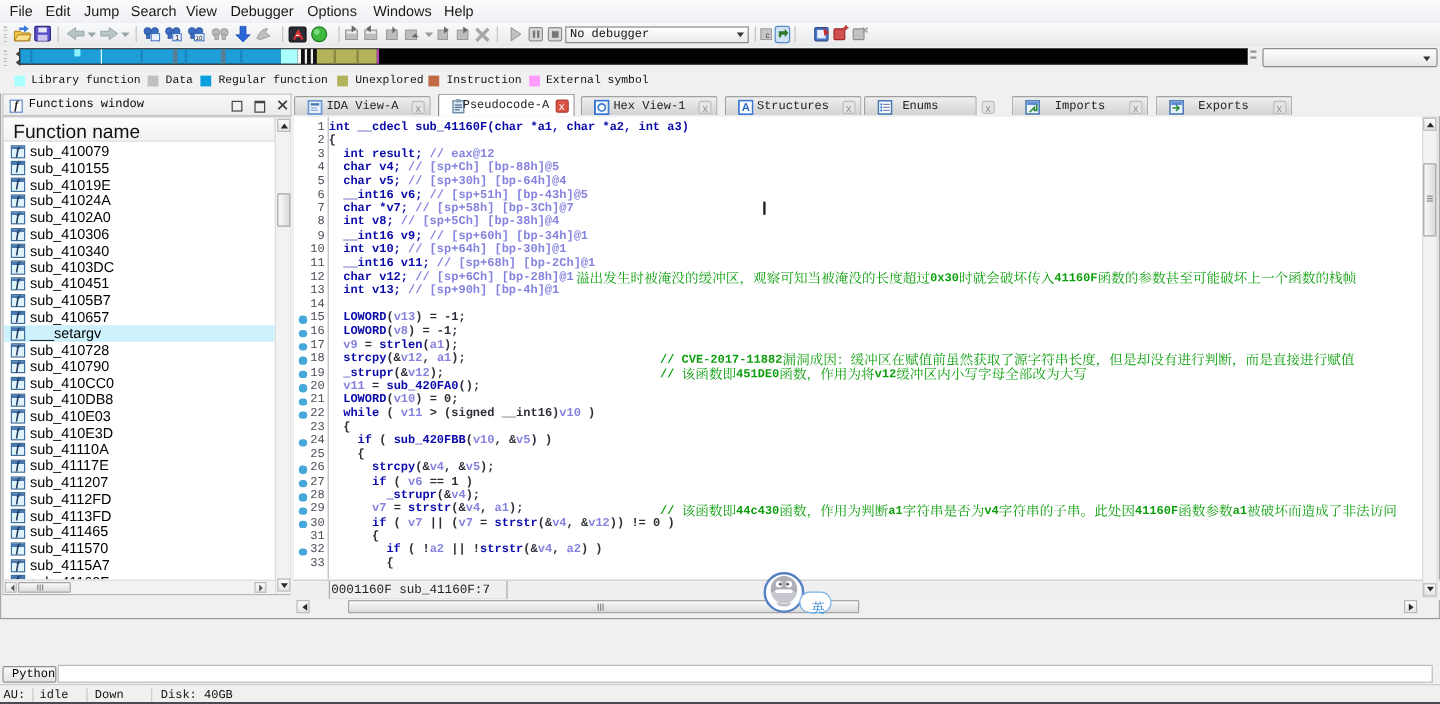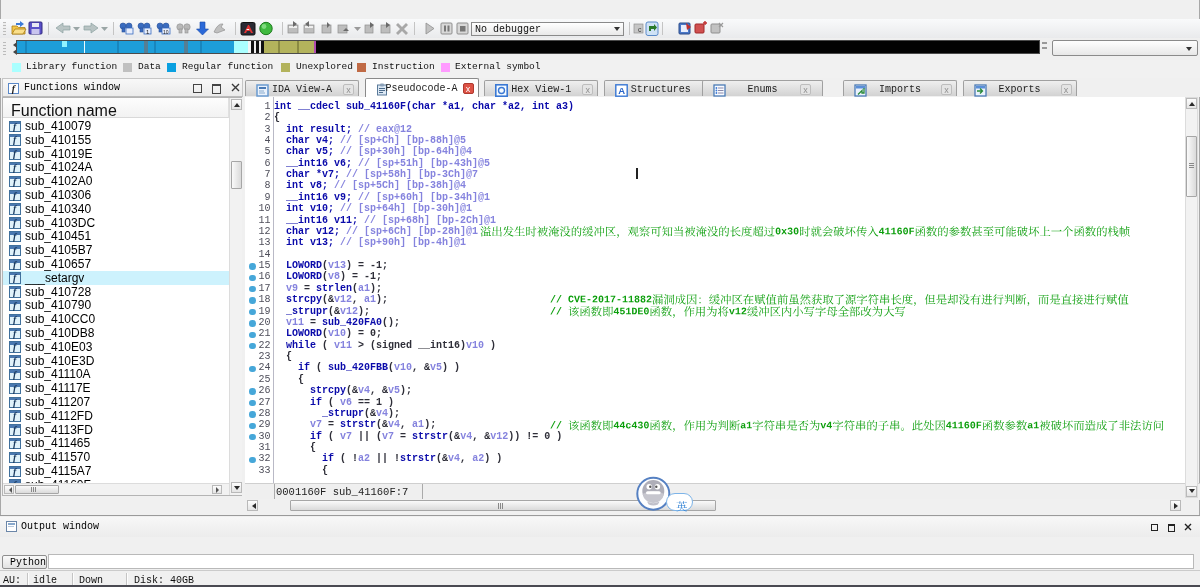--- a/index.html
+++ b/index.html
@@ -70,20 +70,31 @@
 #pybtn{position:absolute;left:2px;top:0.5px;width:45px;height:14px;background:linear-gradient(#fafafa,#e2e2e2);border:1px solid #8f8f8f;border-radius:2px;box-sizing:border-box;
   font-family:"Liberation Mono",monospace;font-size:10px;color:#000;text-align:right;line-height:13px;}
 #pyinput{position:absolute;left:48px;top:0px;width:1146px;height:15px;background:#fff;border:1px solid #b9b9b9;box-sizing:border-box;}
 #statusbar{position:absolute;left:0;top:54px;width:1200px;height:18px;background:#f0f0f0;border-top:1px solid #cbcbcb;
   font-family:"Liberation Mono",monospace;font-size:10px;color:#111;}
 .stsep{position:absolute;top:2px;width:1px;height:13px;background:#c4c4c4;border-right:1px solid #fdfdfd;}
 </style></head>
 <body>
 <div id="app">
 
+<div class="abs" id="menubar">
+<span style="left:8px">File</span>
+      <span style="left:38px">Edit</span>
+      <span style="left:70px">Jump</span>
+<span style="left:109px">Search</span>
+      <span style="left:155px">View</span>
+      <span style="left:192px">Debugger</span>
+<span style="left:256px">Options</span>
+      <span style="left:311px">Windows</span>
+      <span style="left:370px">Help</span>
+</div>
 
 <div class="abs" id="toolbar">
 <div class="handle" style="left:3px"></div>
 <svg width="1200" height="19" viewBox="0 0 1200 19" style="position:absolute;left:0;top:0">
 
 <path d="M12 7 h5 l1.5 1.5 H25 V15 H12 Z" fill="#f3c545" stroke="#a87d1a" stroke-width="0.8"></path>
 <path d="M12 15 l3-5 h11 l-3 5 Z" fill="#fadf8a" stroke="#a87d1a" stroke-width="0.8"></path>
 <path d="M20 2 l4 3 -4 3 v-2 h-4 v-2 h4 Z" fill="#3a7ad8"></path>
 
 <rect x="29" y="3" width="13" height="12" rx="1" fill="#5a50c8" stroke="#322a80"></rect>
@@ -415,21 +426,21 @@
         <span class="cls">x</span>
       </div>
       <div class="tab" style="left:358.79999999999995px;width:114px">
   <span class="ticn"><svg width="13" height="13" viewBox="0 0 13 13">
             <rect x="0.8" y="0.8" width="11.4" height="11.4" fill="#fff" stroke="#3a78d4" stroke-width="1.4"></rect>
             <text x="3.2" y="9.8" font-size="9.5" font-family="Liberation Sans" font-weight="bold" fill="#2a66c8">A</text>
           </svg></span>
   <span class="tt">Structures</span>
         <span class="cls">x</span>
       </div>
-      <div class="tab" style="left:457px;width:121px">
+      <div class="tab" style="left:475px;width:94px">
   <span class="ticn"><svg width="13" height="13" viewBox="0 0 13 13">
             <rect x="1" y="1" width="11" height="11" fill="#f8fbff" stroke="#4a7ab5" stroke-width="1.3"></rect>
             <circle cx="3.4" cy="4" r="0.9" fill="#3a78d4"></circle>
             <circle cx="3.4" cy="6.5" r="0.9" fill="#3a78d4"></circle>
             <circle cx="3.4" cy="9" r="0.9" fill="#3a78d4"></circle>
             <rect x="5" y="3.5" width="5.5" height="1" fill="#88a"></rect>
             <rect x="5" y="6" width="5.5" height="1" fill="#88a"></rect>
             <rect x="5" y="8.5" width="5.5" height="1" fill="#88a"></rect>
           </svg></span>
   <span class="tt">Enums</span>
@@ -806,32 +817,20 @@
 <path d="M13 26.5 q6.3 3.5 12.6 0 l-1.7 3 q-4.6 1.8-9.2 0 Z" fill="#c0c0ca"></path>
 </svg>
       <div style="position:absolute;left:32px;top:17.5px;width:27px;height:18px;background:#fff;border:1.5px solid #7db4e8;border-radius:9px;box-sizing:border-box;">
         <svg width="12" height="16" viewBox="0 0 12 16" style="position:absolute;left:9px;top:3px" fill="#2b7fd4">
           <path transform="translate(0.0,13.700000000000001) scale(0.01135,-0.01135)" d="M42 723 49 694H309V593H319C346 593 374 603 374 611V694H619V596H630C661 597 684 608 684 616V694H929C944 694 954 698 956 709C924 739 870 783 870 783L822 723H684V801C709 804 717 814 719 828L619 837V723H374V801C399 804 407 814 409 828L309 837V723ZM460 646V495H270L196 527V263H42L50 234H436C393 109 287 8 43 -58L49 -77C337 -16 455 96 500 234H524C589 62 714 -29 908 -79C916 -47 936 -25 964 -19L965 -9C772 22 619 94 547 234H934C949 234 958 239 961 250C928 281 873 325 873 325L826 263H797V458C822 461 834 467 842 477L755 540L721 495H524V609C549 613 557 622 559 635ZM259 263V466H460V409C460 358 456 309 444 263ZM732 263H508C519 309 524 358 524 408V466H732Z"></path>
         </svg>
       </div>
     </div>
 
 <div class="abs" id="outwin">
-<div id="outhead">
-  <div style="position:absolute;left:6px;top:4px;width:11px;height:11px;border:1px solid #6b86a8;background:#fff;box-sizing:border-box;">
-    <div style="position:absolute;left:1px;top:1px;right:1px;height:2px;background:#88a8cc"></div>
-    <div style="position:absolute;left:1px;top:4px;width:6px;height:1px;background:#b8c8dc"></div>
-  </div>
-  <span class="mono" style="position:absolute;left:21px;top:4px;font-size:10px;color:#000">Output window</span>
-  <span style="position:absolute;left:1151px;top:7px;width:5px;height:5px;border:1.2px solid #222;"></span>
-  <span style="position:absolute;left:1168px;top:7px;width:5px;height:5px;border:1px solid #222;border-top:2px solid #222"></span>
-  <svg style="position:absolute;left:1184px;top:6px" width="8" height="8" viewBox="0 0 8 8">
-          <path d="M1 1 L7 7 M7 1 L1 7" stroke="#222" stroke-width="1.4"></path>
-        </svg>
-</div>
 <div id="pyrow">
         <div id="pybtn">Python</div>
         <div id="pyinput"></div>
       </div>
 <div id="statusbar">
   <span style="position:absolute;left:3px;top:4px">AU:</span>
         <span style="position:absolute;left:33px;top:4px">idle</span>
   <span style="position:absolute;left:79px;top:4px">Down</span>
   <span style="position:absolute;left:134px;top:4px">Disk: 40GB</span>
   <div class="stsep" style="left:27px"></div>

